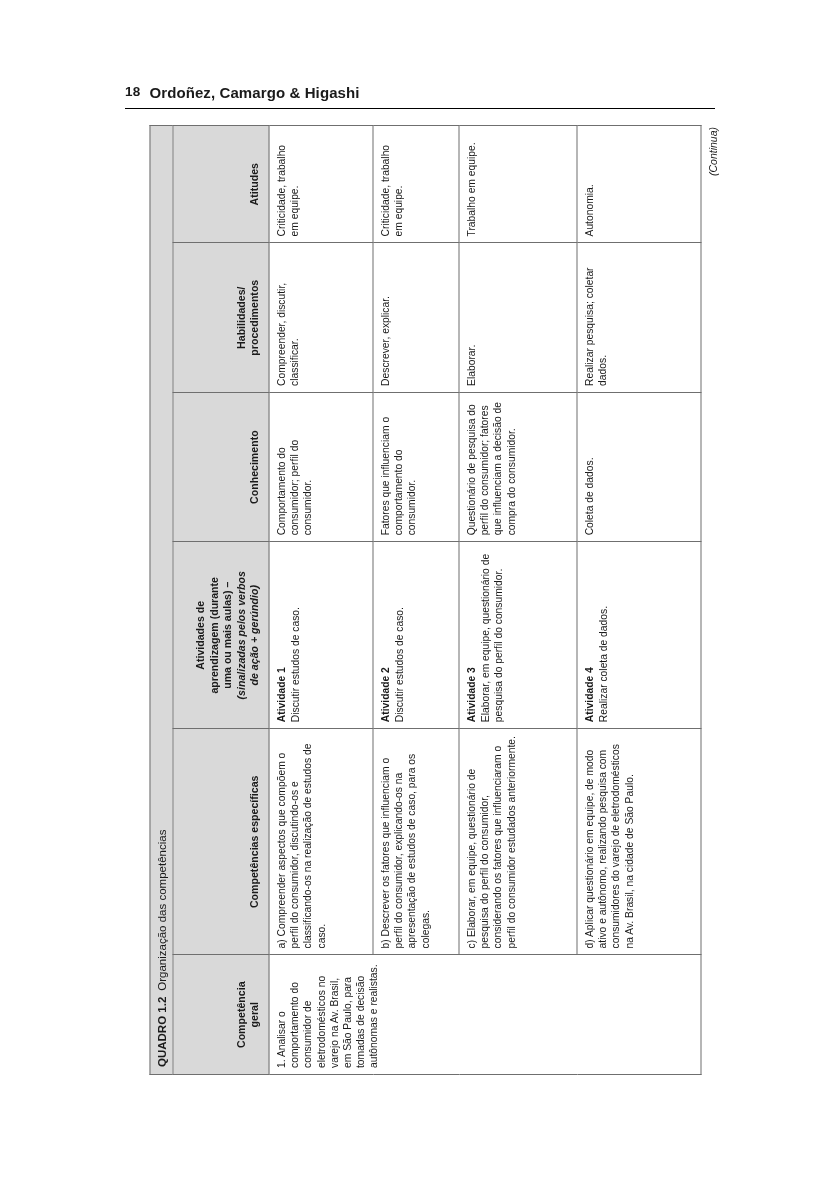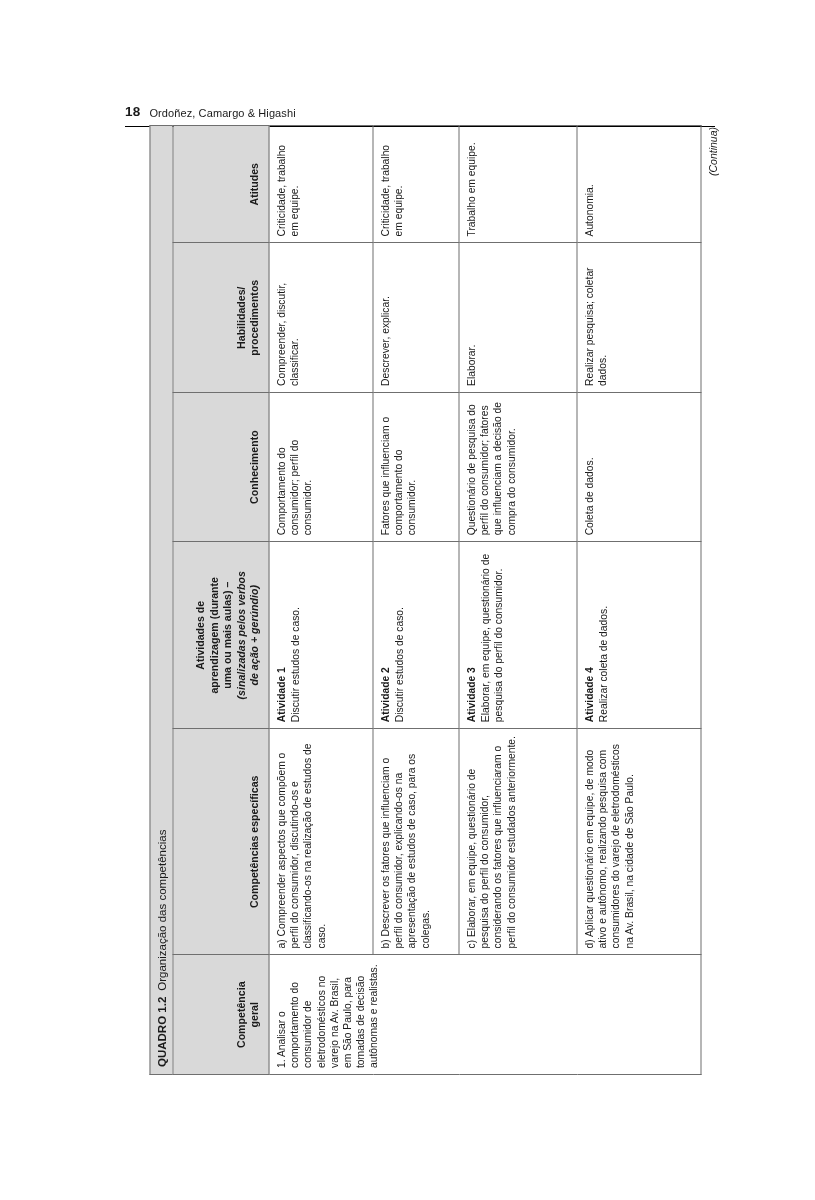--- a/index.html
+++ b/index.html
@@ -13,36 +13,36 @@
     position: relative;
     font-family: "Liberation Sans", sans-serif;
     color: #1a1a1a;
     overflow: hidden;
   }
 
   
   .page-header {
     position: absolute;
     left: 125px;
-    top: 104px;
+    top: 84px;
     width: 590px;
     display: flex;
-    align-items: flex-end;
+    align-items: flex-start;
     gap: 9px;
     border-bottom: 1.5px solid #000;
     padding-bottom: 7px;
   }
   .page-number {
     font-size: 13.5px;
     font-weight: bold;
     letter-spacing: 0.2px;
   }
   .header-authors {
-    font-size: 11px;
-    font-weight: normal;
+    font-size: 15px;
+    font-weight: bold;
     letter-spacing: 0.1px;
   }
 
   
   
   .rot-wrap {
     position: absolute;
     left: 0;
     top: 0;
     width: 815px;

